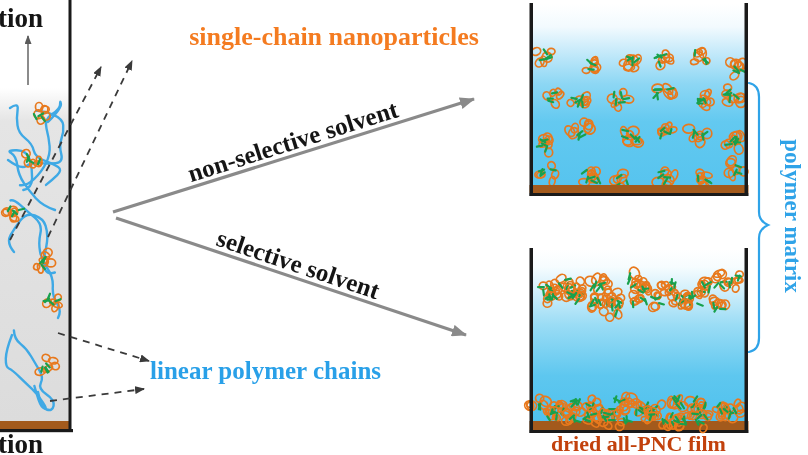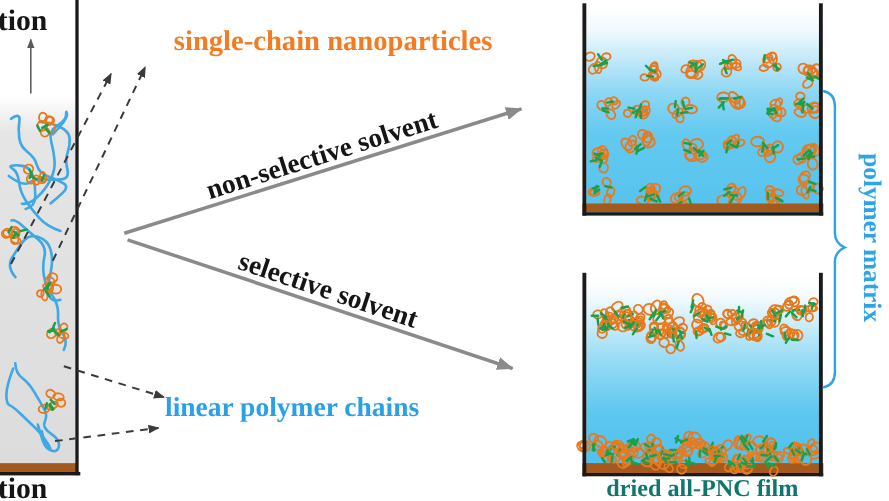--- a/index.html
+++ b/index.html
@@ -6,26 +6,26 @@
   .stage{
     position:relative;width:808px;height:455px;overflow:hidden;background:#fff;
     font-family:Liberation Serif, serif;
     padding-left:21px;
   }
   .stage svg{position:absolute;left:0;top:0;}
   .t{position:absolute;font-weight:bold;white-space:nowrap;line-height:1.15;}
   .partial{font-size:27px;color:#151515;}
   .top-partial{left:-2px;top:3px;}
   .bottom-partial{left:-2px;top:429px;}
-  .scnp{left:158px;top:21px;width:352px;font-size:26px;line-height:31px;color:var(--scnp,#F47B20);}
+  .scnp{left:158px;top:21px;width:352px;text-align:center;font-size:26px;line-height:31px;color:var(--scnp,#F47B20);}
   .arrow-label{font-size:25px;color:#151515;}
   .nonsel{left:293px;top:142px;transform:translate(-50%,-50%) rotate(-17.5deg);}
   .sel{left:298px;top:265px;transform:translate(-50%,-50%) rotate(18.6deg);}
   .linear{left:150px;top:357px;font-size:25px;color:var(--chain,#29A0E8);}
-  .film{left:520px;top:431px;width:237px;text-align:center;font-size:22px;color:#0f766e;}
+  .film{left:520px;top:431px;width:237px;text-align:center;font-size:22px;color:#c2410c;}
   .matrix{left:792px;top:216px;transform:translate(-50%,-50%) rotate(90deg);font-size:23px;color:var(--matrix,#2FA3E8);}
 </style>
 </head>
 <body>
 
 <div class="stage">
   <svg id="art" width="808" height="455" viewBox="0 0 808 455">
       <defs>
         <linearGradient id="gVial" x1="0" y1="0" x2="0" y2="1">
           <stop offset="0%" stop-color="#ffffff"></stop>

